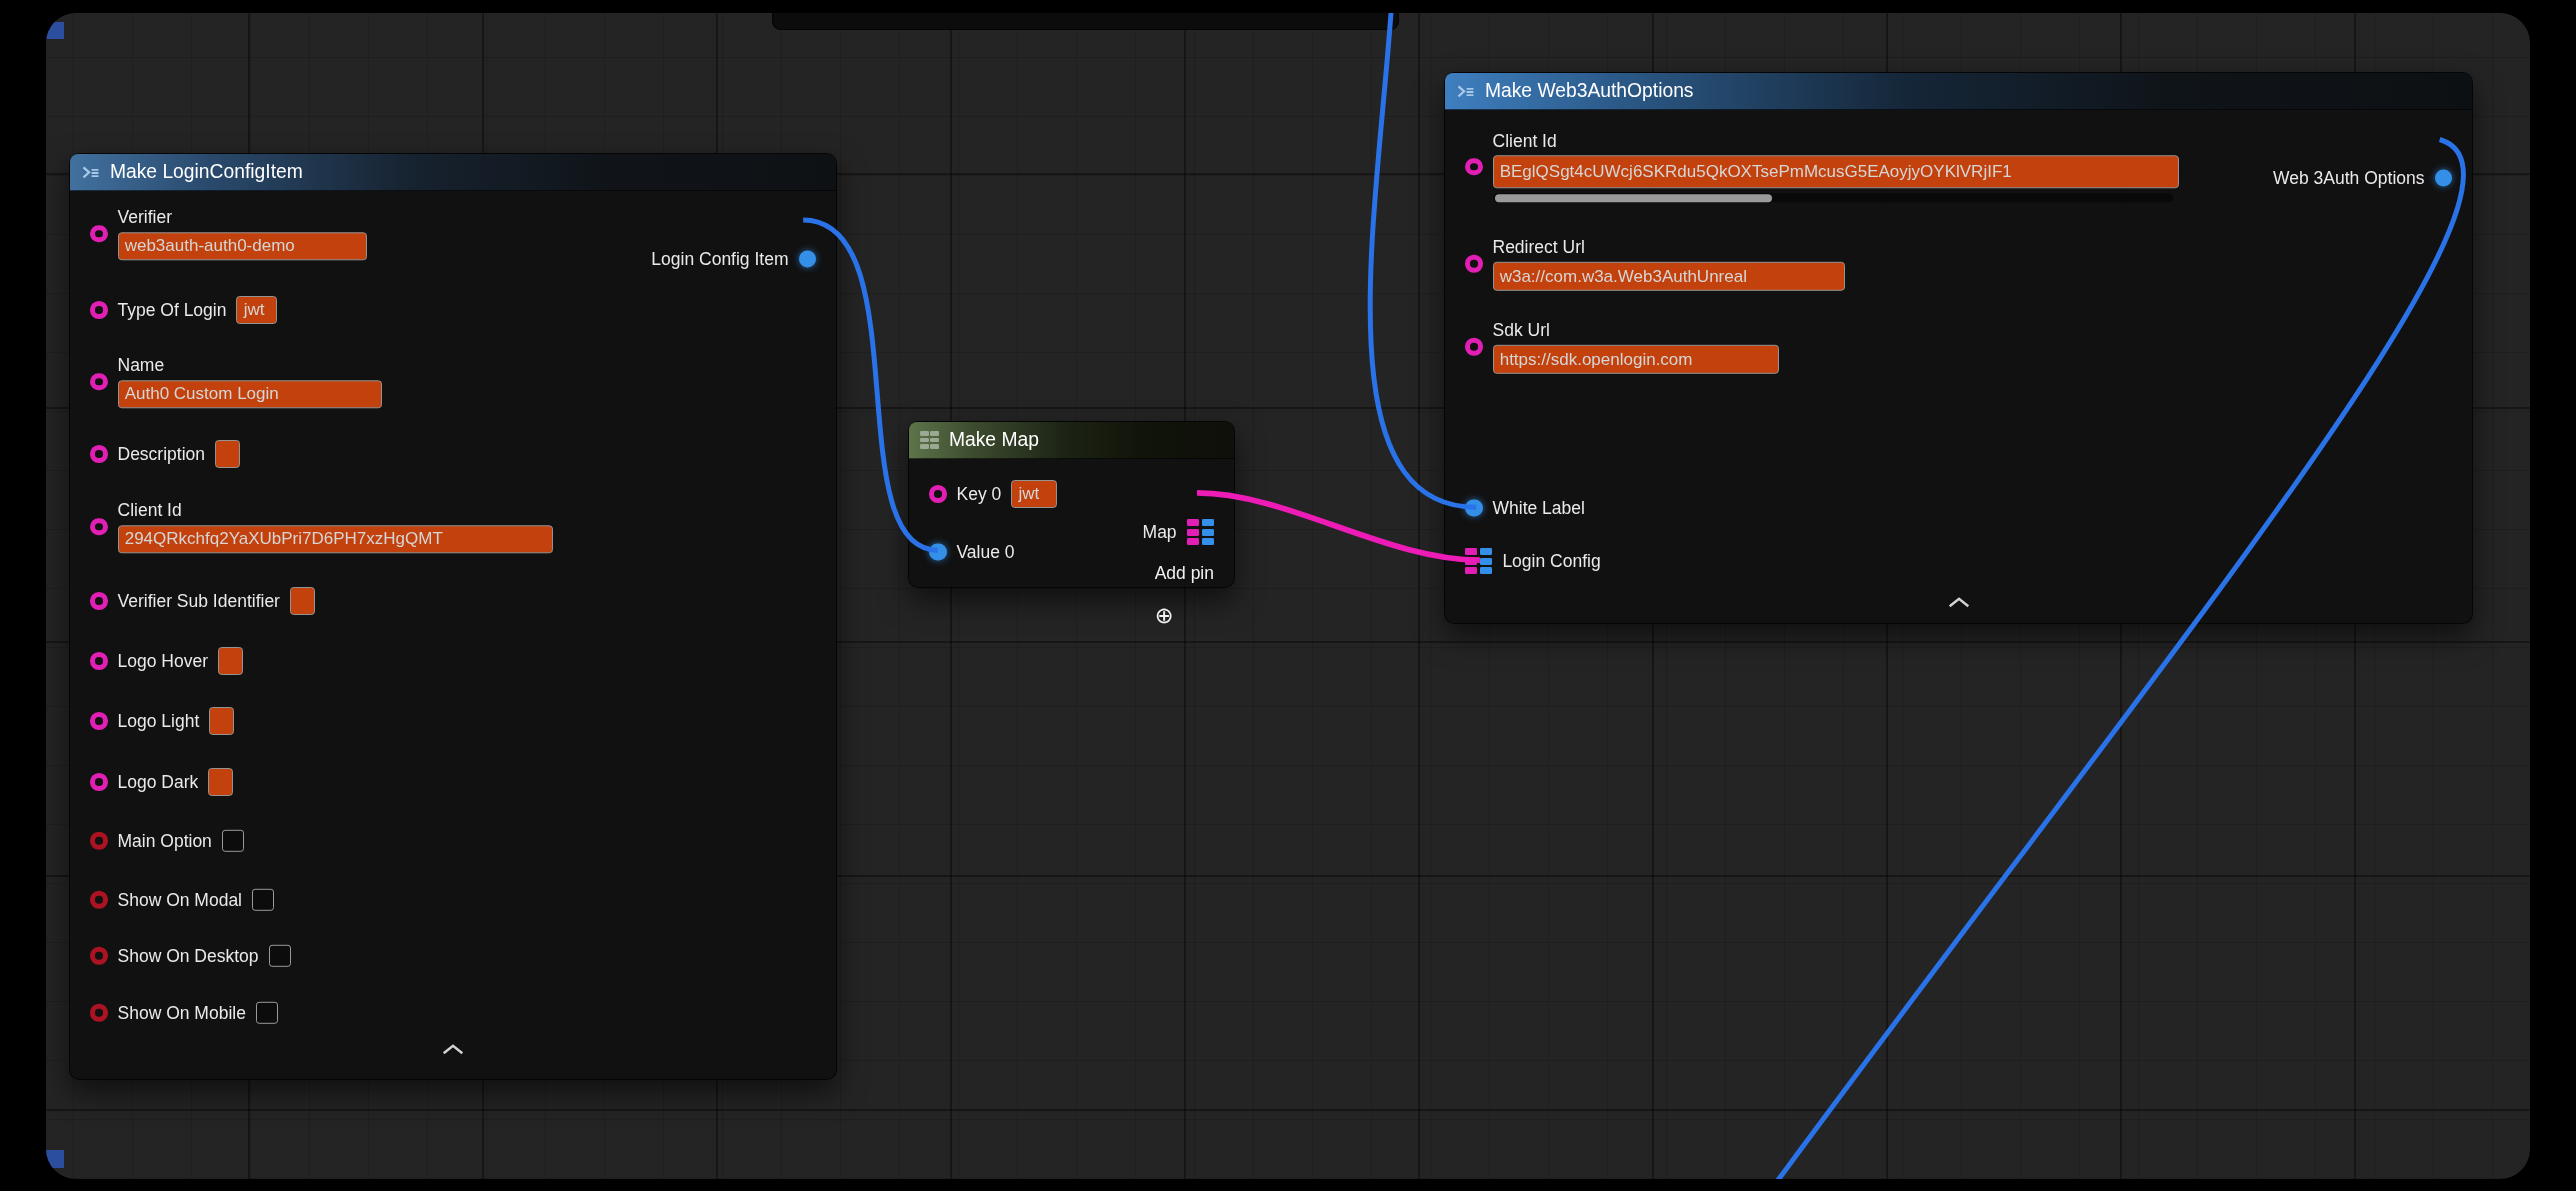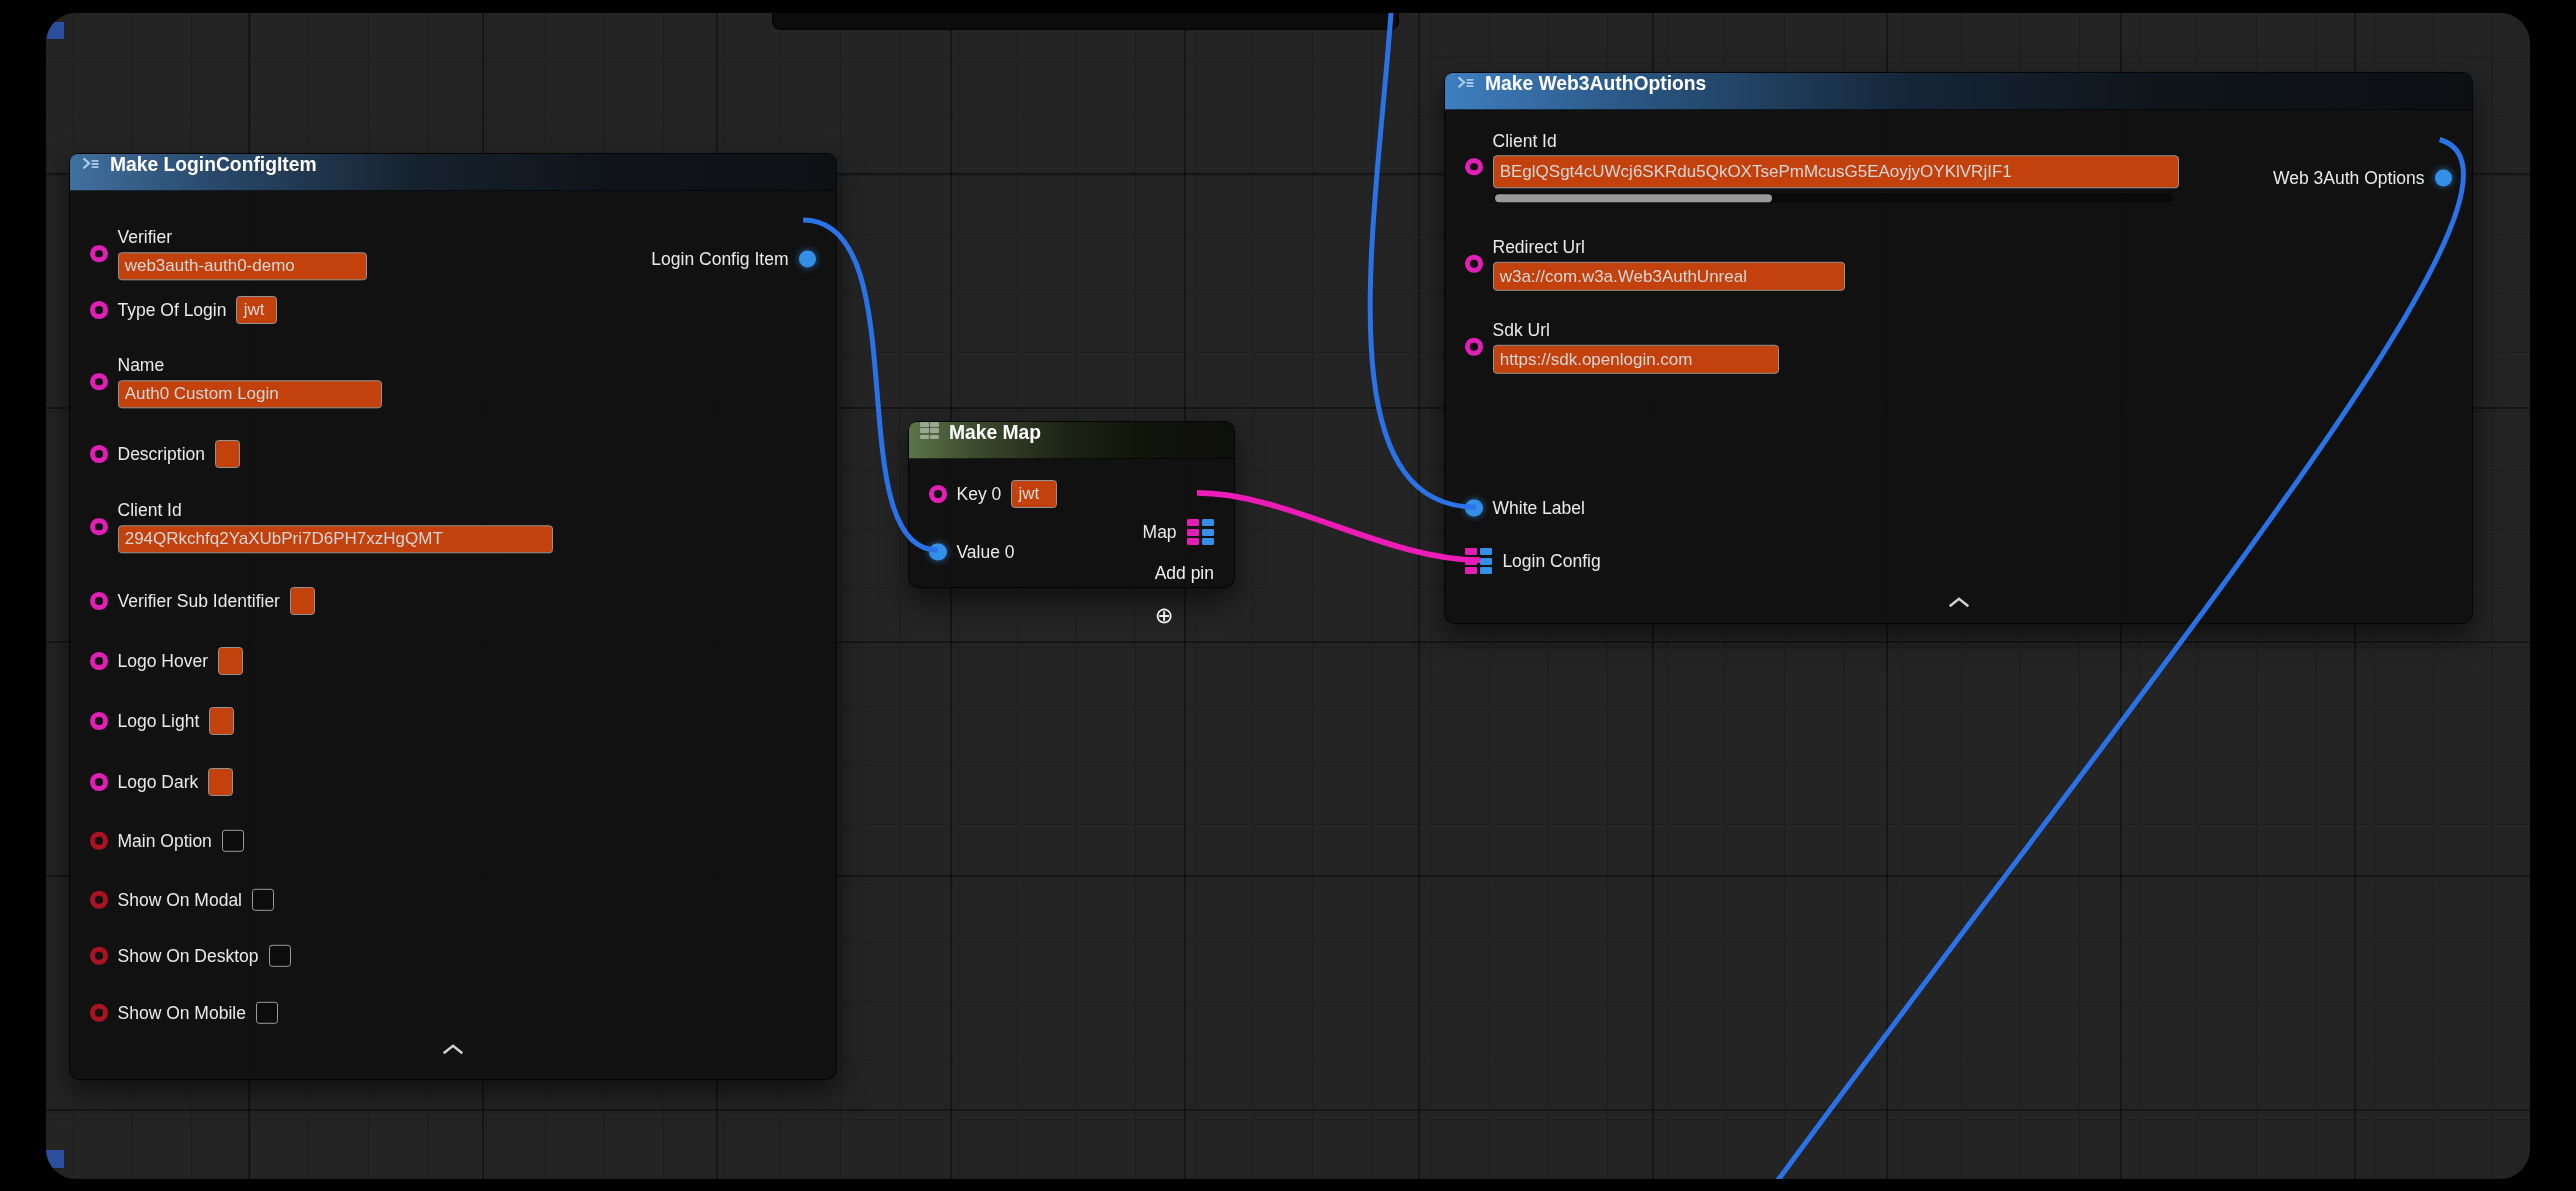--- a/index.html
+++ b/index.html
@@ -18,22 +18,22 @@
     background-position:-32px -74px,-32px -74px,-32px -74px,-32px -74px;}
 
   .corner-chip{position:absolute;width:17.5px;height:17.5px;background:#2b4f9e;z-index:0;}
 
   
   .wires{position:absolute;left:0;top:0;z-index:5;pointer-events:none;}
 
   
   .node{position:absolute;background:rgba(17,17,17,.97);border:1.2px solid rgba(0,0,0,.65);
         border-radius:10px;box-shadow:0 12.5px 29px rgba(0,0,0,.55);z-index:2;}
-  .node-header{height:36px;border-radius:8px 8px 0 0;display:flex;align-items:flex-start;
-        gap:10px;padding:0 11.2px;color:#fff;font-size:19.3px;font-weight:bold;
+  .node-header{height:36px;border-radius:8px 8px 0 0;display:flex;align-items:center;
+        gap:10px;padding:0 11.2px;color:#fff;font-size:19.3px;font-weight:normal;
         border-bottom:1.2px solid rgba(0,0,0,.6);white-space:nowrap;}
   .hdr-blue-steel{background:linear-gradient(to right,#41719f 0%,#2a4a6d 18%,#16222f 45%,#101419 70%,#0e1114 100%);}
   .hdr-blue-bright{background:linear-gradient(to right,#3f7fc0 0%,#2a5784 18%,#152638 45%,#0f1419 70%,#0d1013 100%);}
   .hdr-green{background:linear-gradient(to right,#5d7449 0%,#3c4b2e 20%,#1c2315 48%,#111409 72%,#0e100a 100%);}
 
   .row{position:absolute;left:20px;display:flex;align-items:center;gap:10px;
        transform:translateY(-50%);white-space:nowrap;}
   .row.out{left:auto;right:20px;margin-top:38px;}
   .stack{display:flex;flex-direction:column;gap:4.4px;}
 
@@ -90,21 +90,21 @@
         <path d="M17 11 H28 M17 16 H28 M17 21 H28" stroke="#a8c8e8" stroke-width="3" fill="none"></path>
       </svg>
       <span>Make LoginConfigItem</span>
     </div>
 
     <div class="row out" style="top:67px">
       <span class="label">Login Config Item</span>
       <span class="pin f-blue"></span>
     </div>
 
-    <div class="row" style="top:100px">
+    <div class="row" style="top:80px">
       <span class="pin h-magenta"></span>
       <div class="stack">
         <span class="label">Verifier</span>
         <div class="tfield" style="width:249px">web3auth-auth0-demo</div>
       </div>
     </div>
 
     <div class="row" style="top:156px">
       <span class="pin h-magenta"></span>
       <span class="label">Type Of Login</span>

